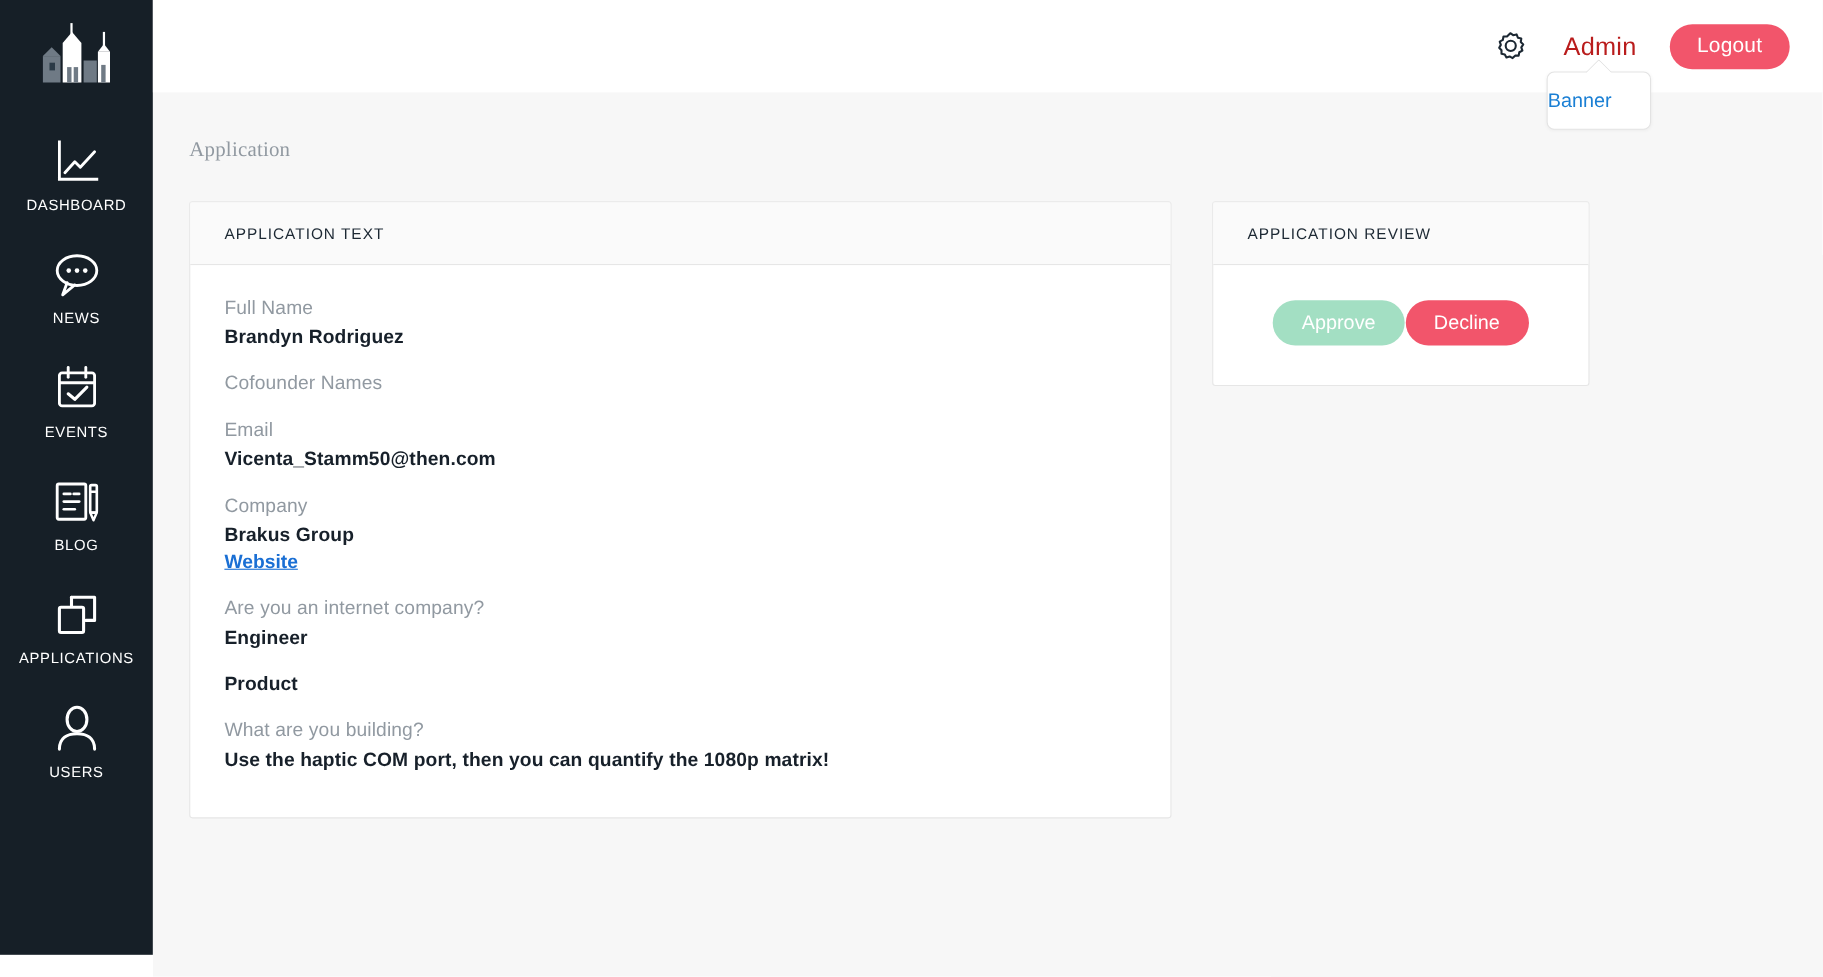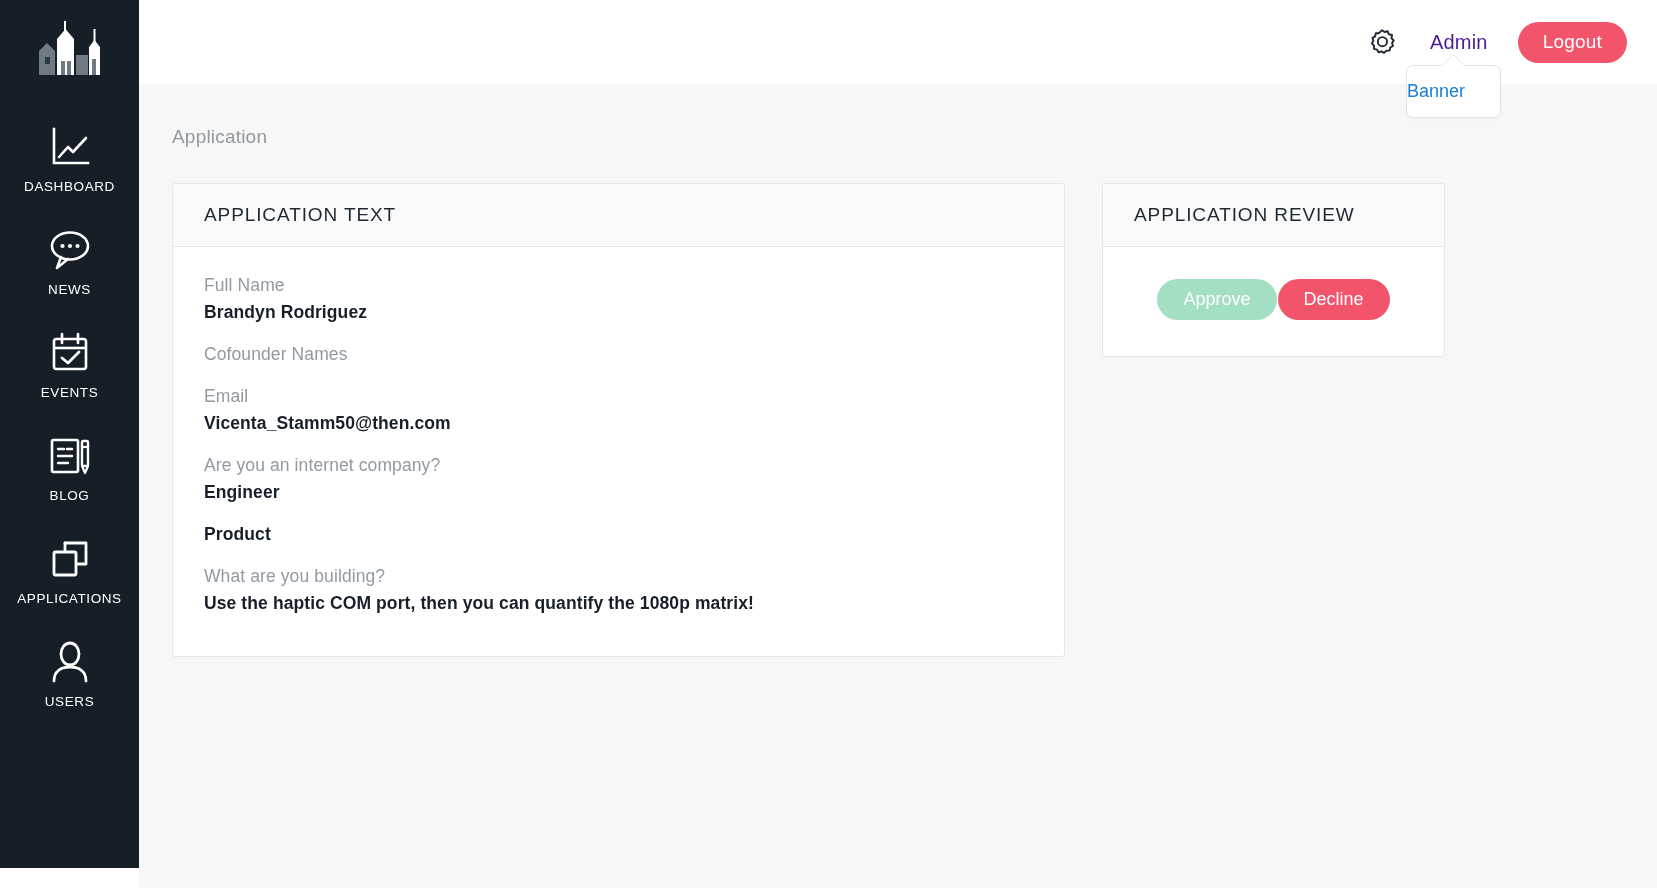--- a/index.html
+++ b/index.html
@@ -100,22 +100,22 @@
     display: flex;
     align-items: center;
     justify-content: center;
     cursor: pointer;
     margin-right: 30px;
     background: none;
     border: none;
   }
 
   .admin-label {
-    font-size: 20px;
-    color: #4c1d95;
+    font-size: 23px;
+    color: #b91c1c;
     font-weight: 400;
     margin-right: 30px;
     letter-spacing: 0.2px;
     font-family: "Liberation Sans", sans-serif;
   }
 
   .logout-button {
     background: #f2556b;
     color: #ffffff;
     border: none;
@@ -176,21 +176,21 @@
     overflow: hidden;
     position: relative;
   }
 
   .breadcrumb {
     color: #9199a1;
     font-size: 19px;
     padding-top: 42px;
     padding-bottom: 0;
     letter-spacing: 0.2px;
-    font-family: Liberation Sans, sans-serif;
+    font-family: Liberation Serif, serif;
   }
 
   .columns {
     display: flex;
     gap: 37px;
     margin-top: 35px;
     align-items: flex-start;
   }
 
   .col-left { width: 893px; }
@@ -199,21 +199,21 @@
   .card {
     background: #ffffff;
     border: 1px solid #e6e6e6;
     border-radius: 3px;
   }
 
   .card-header {
     background: #fafafa;
     border-bottom: 1px solid #e6e6e6;
     padding: 20px 31px;
-    font-size: 19px;
+    font-size: 14px;
     color: #1c2833;
     letter-spacing: 0.9px;
     font-weight: 400;
     font-family: "Liberation Sans", sans-serif;
   }
 
   .card-body { padding: 28px 31px 30px 31px; }
   .card-body-review { padding: 28px 31px 30px 31px; }
 
   .field { margin-bottom: 21px; }
@@ -414,20 +414,25 @@
               <div class="field">
                 <div class="field-label">Cofounder Names</div>
                 <div class="field-value"></div>
               </div>
 
               <div class="field">
                 <div class="field-label">Email</div>
                 <div class="field-value">Vicenta_Stamm50@then.com</div>
               </div>
 
+              <div class="field">
+                <div class="field-label">Company</div>
+                <div class="field-value">Brakus Group</div>
+                <a class="field-link">Website</a>
+              </div>
 
               <div class="field">
                 <div class="field-label">Are you an internet company?</div>
                 <div class="field-value">Engineer</div>
               </div>
 
               <div class="field">
                 <div class="field-value">Product</div>
               </div>
 

